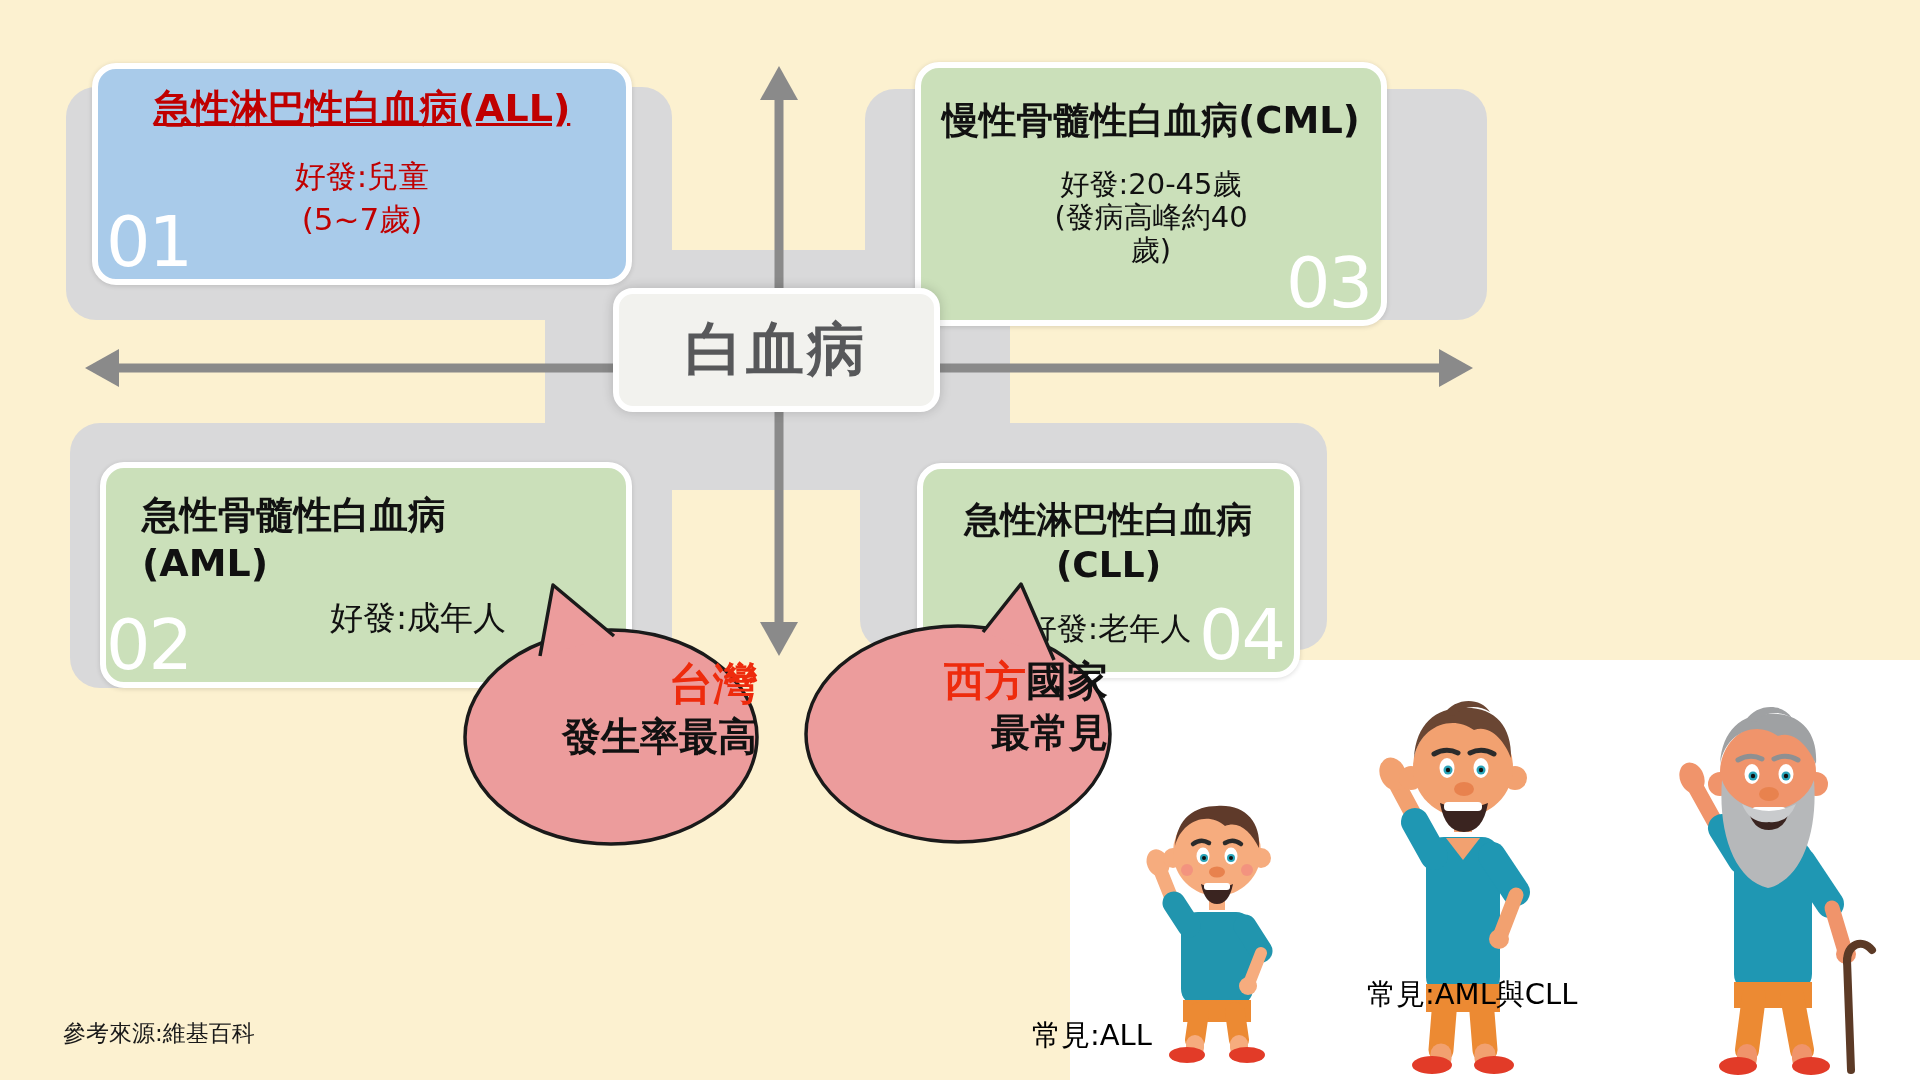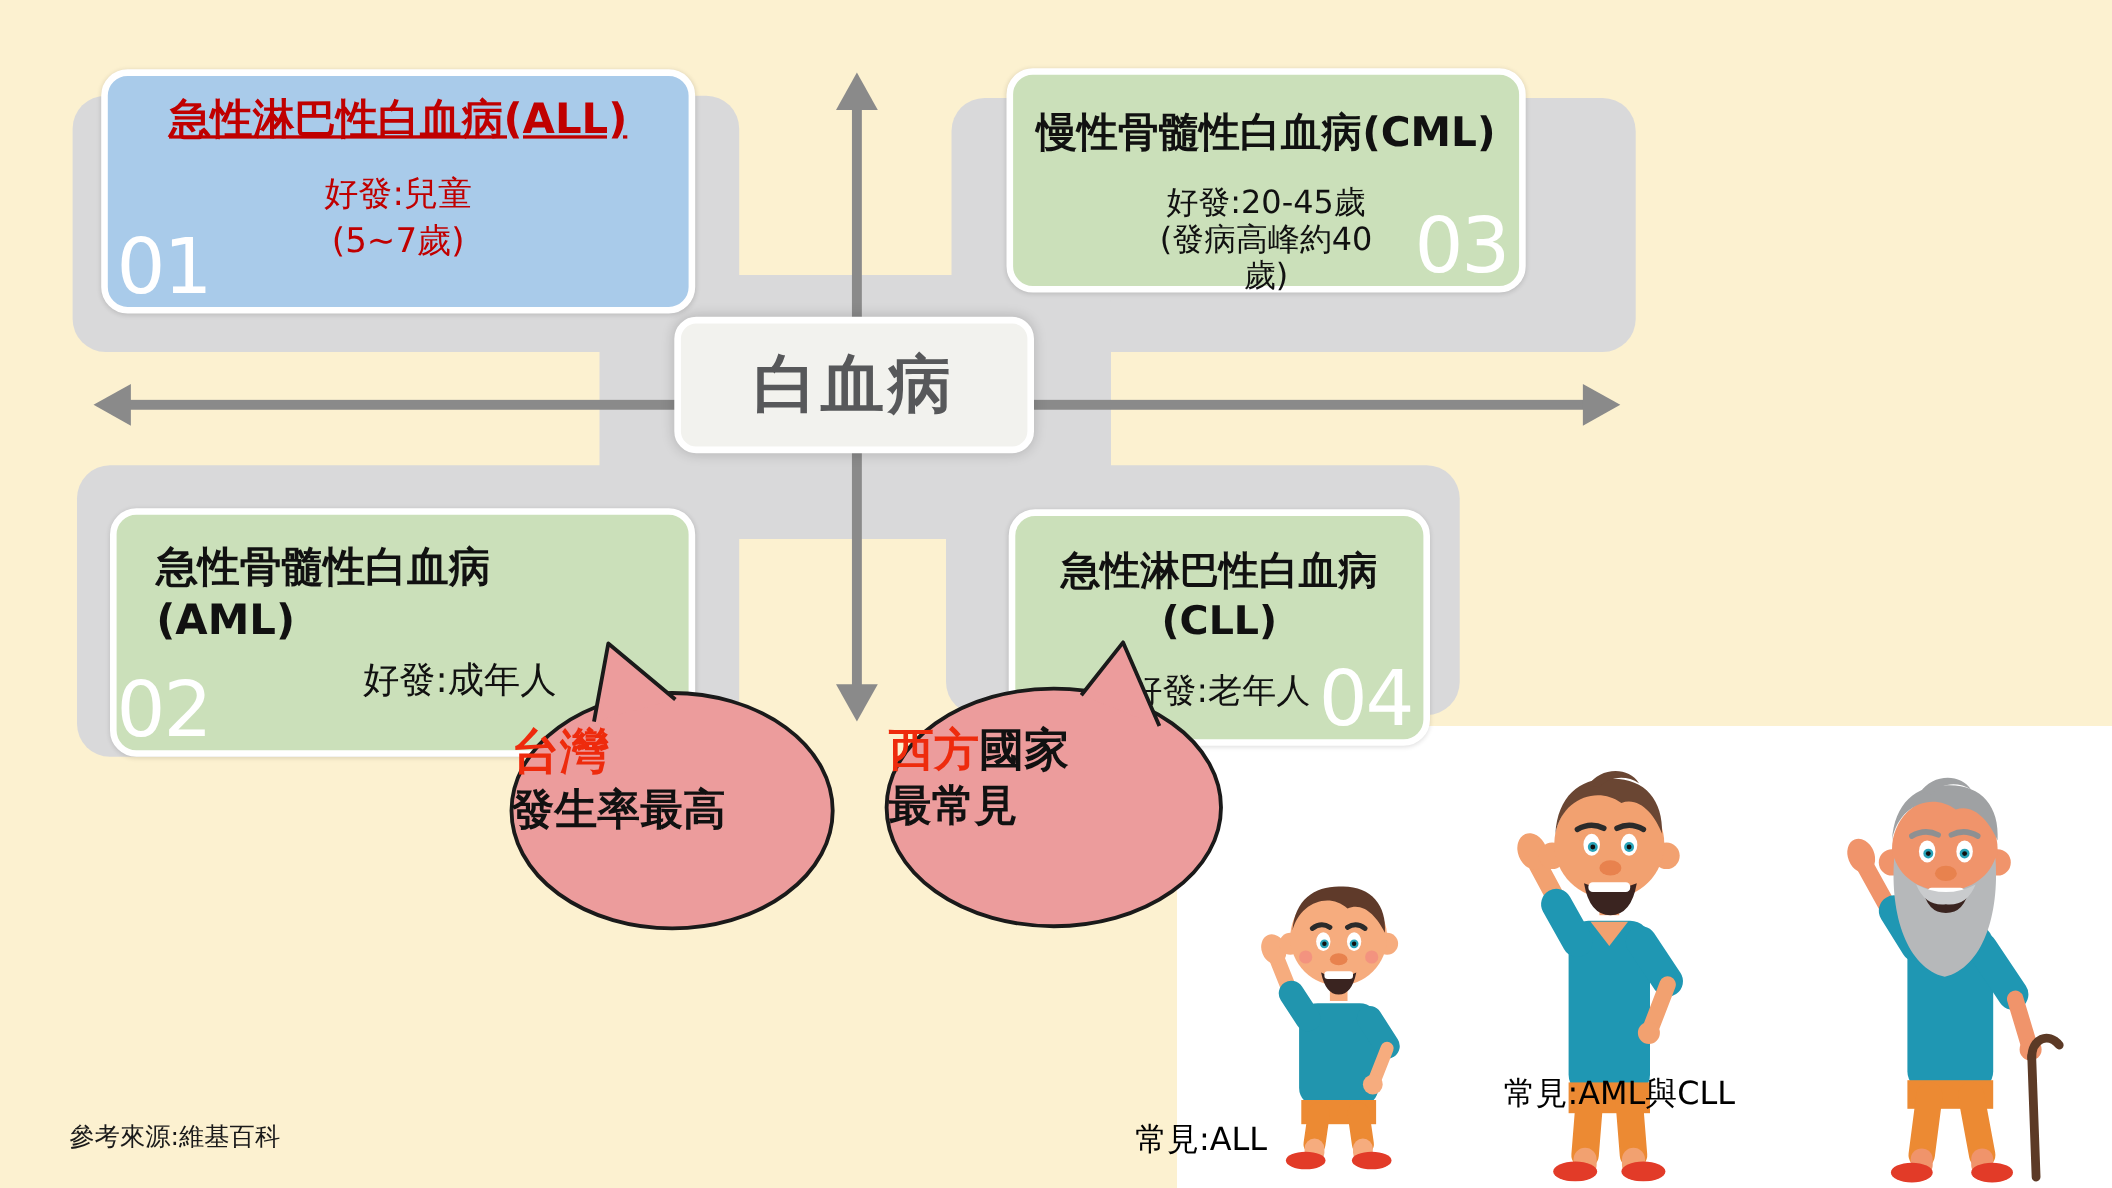--- a/index.html
+++ b/index.html
@@ -34,21 +34,21 @@
   #box04 .box-sub{margin-top:24px; font-size:31px;}
   #center-box{
     position:absolute; left:613px; top:288px; width:327px; height:124px;
     background:#F2F2EE; border:6px solid #FFFFFF; border-radius:20px;
     box-shadow:0 0 12px rgba(0,0,0,.18); box-sizing:border-box;
     display:flex; align-items:center; justify-content:center;
   }
   #center-title{font-size:58px; font-weight:800; color:#57585A; letter-spacing:3px;}
   .bubble-svg{position:absolute;}
   .bubble-text{
-    position:absolute; text-align:left; font-weight:700; line-height:1.3; color:#111;
+    position:absolute; text-align:right; font-weight:700; line-height:1.3; color:#111;
   }
   .bubble-line1{font-size:44px;}
   .bubble-line2{font-size:39px;}
   .red-bright{color:#EE2B0D;}
   .figure-label{position:absolute; font-size:29px; color:#000; font-weight:500;}
   #footer-source{position:absolute; left:63px; top:1018px; font-size:23px; color:#1a1a1a; font-weight:500;}
   .person{position:absolute;}
 </style>
 </head>
 <body>
@@ -76,21 +76,21 @@
 
   <div id="box01" class="info-box box-blue" style="left:92px; top:63px; width:540px; height:222px;">
     <div id="box01-title" class="box-title red-text">急性淋巴性白血病(ALL)</div>
     <div class="box-sub red-text">
       <div>好發:兒童</div>
       <div>(5~7歲)</div>
     </div>
     <div class="box-number" style="left:8px; bottom:4px;">01</div>
   </div>
 
-  <div id="box03" class="info-box box-green" style="left:915px; top:62px; width:472px; height:204px;">
+  <div id="box03" class="info-box box-green" style="left:915px; top:62px; width:472px; height:264px;">
     <div id="box03-title" class="box-title">慢性骨髓性白血病(CML)</div>
     <div class="box-sub">
       <div>好發:20-45歲</div>
       <div>(發病高峰約40</div>
       <div>歲)</div>
     </div>
     <div class="box-number" style="right:10px; bottom:4px;">03</div>
   </div>
 
   <div id="box02" class="info-box box-green" style="left:100px; top:462px; width:532px; height:226px;">

